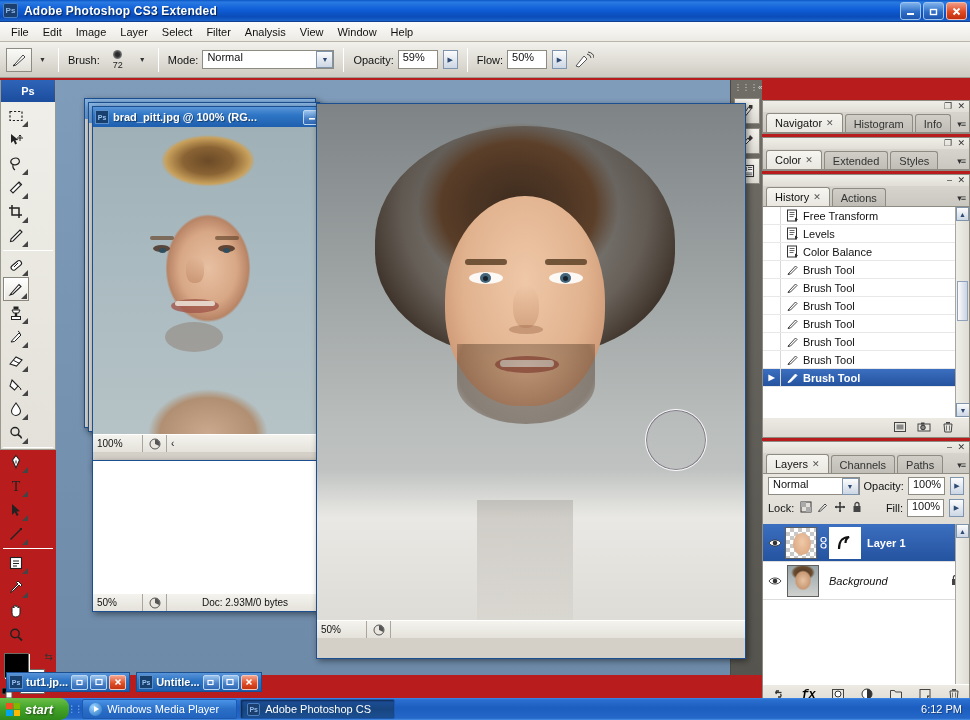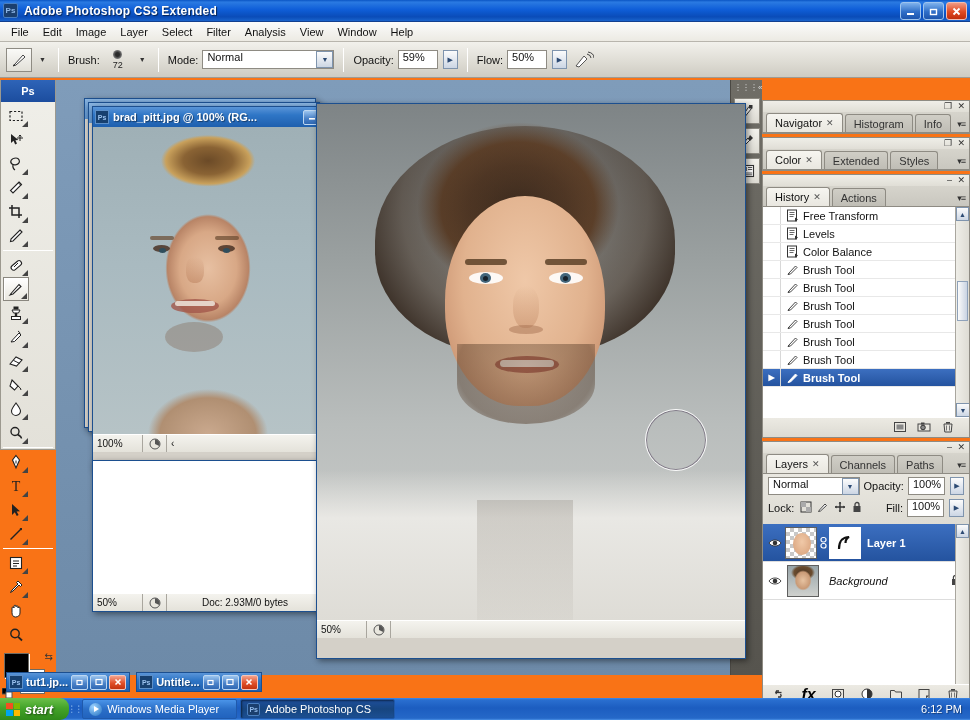--- a/index.html
+++ b/index.html
@@ -1,21 +1,21 @@
 <!DOCTYPE html>
 <html><head>
 <meta charset="utf-8">
 <style>
   * { box-sizing: border-box; margin: 0; padding: 0; }
   html, body {
     width: 970px; height: 720px; overflow: hidden;
     font-family: "Liberation Sans", sans-serif;
     font-size: 11px; background: #000;
   }
-  #app { position: relative; width: 970px; height: 720px; background: #f97316; }
+  #app { position: relative; width: 970px; height: 720px; background: #b91c1c; }
 
   
   .titlebar {
     position: absolute; left: 0; top: 0; width: 970px; height: 22px;
     background: linear-gradient(180deg,#0a55c4 0%,#2a7ae2 10%,#0f5ed8 45%,#0a4cb8 80%,#1a63cc 100%);
     display: flex; align-items: center; padding-left: 3px;
     border-bottom: 1px solid #123f8f;
   }
   .ps-icon {
     width: 15px; height: 15px; background: #1b3f6e; color: #8fb8e8;
@@ -971,21 +971,21 @@
           <div class="sc-arrow">▲</div>
         </div>
       </div>
       <div class="panel-foot" style="justify-content:space-around;padding:0 6px">
         <span>
           <svg width="15" height="14" viewBox="0 0 15 14">
               <path d="M5.5 7 a2.3 2.3 0 0 1 0-3 h2.5 M9.5 7 a2.3 2.3 0 0 1 0 3 H7" fill="none" stroke="#333" stroke-width="1.3"></path>
               <path d="M4.5 5.5 h6" stroke="#333" stroke-width="1.3"></path>
             </svg>
         </span>
-        <span style="font-style:italic;font-weight:bold;font-size:16px;font-family:Liberation Sans, sans-serif">fx</span>
+        <span style="font-style:italic;font-weight:bold;font-size:12px;font-family:Liberation Mono, monospace">fx</span>
         <span>
           <svg width="14" height="14" viewBox="0 0 14 14">
               <rect x="1.5" y="2.5" width="11" height="9" fill="#e9e7e0" stroke="#444"></rect>
               <circle cx="7" cy="7" r="3" fill="#fff" stroke="#333"></circle>
             </svg>
         </span>
         <span>
           <svg width="14" height="14" viewBox="0 0 14 14">
               <circle cx="7" cy="7" r="5" fill="#fff" stroke="#333"></circle>
               <path d="M7 2 A5 5 0 0 1 7 12 Z" fill="#333"></path>

